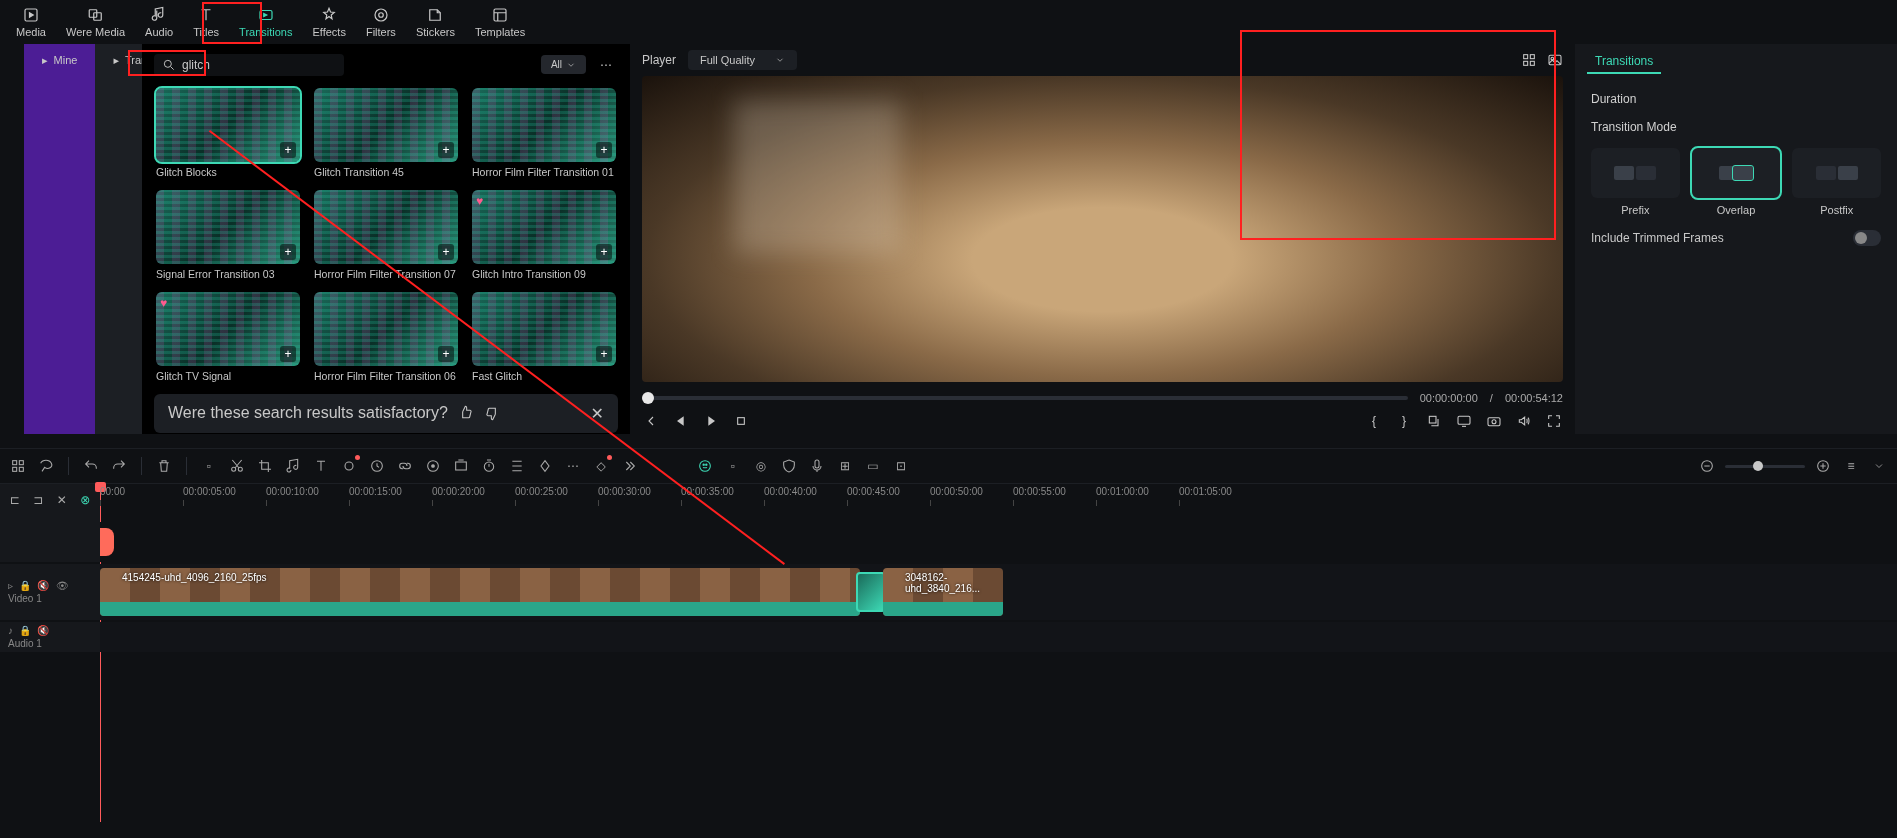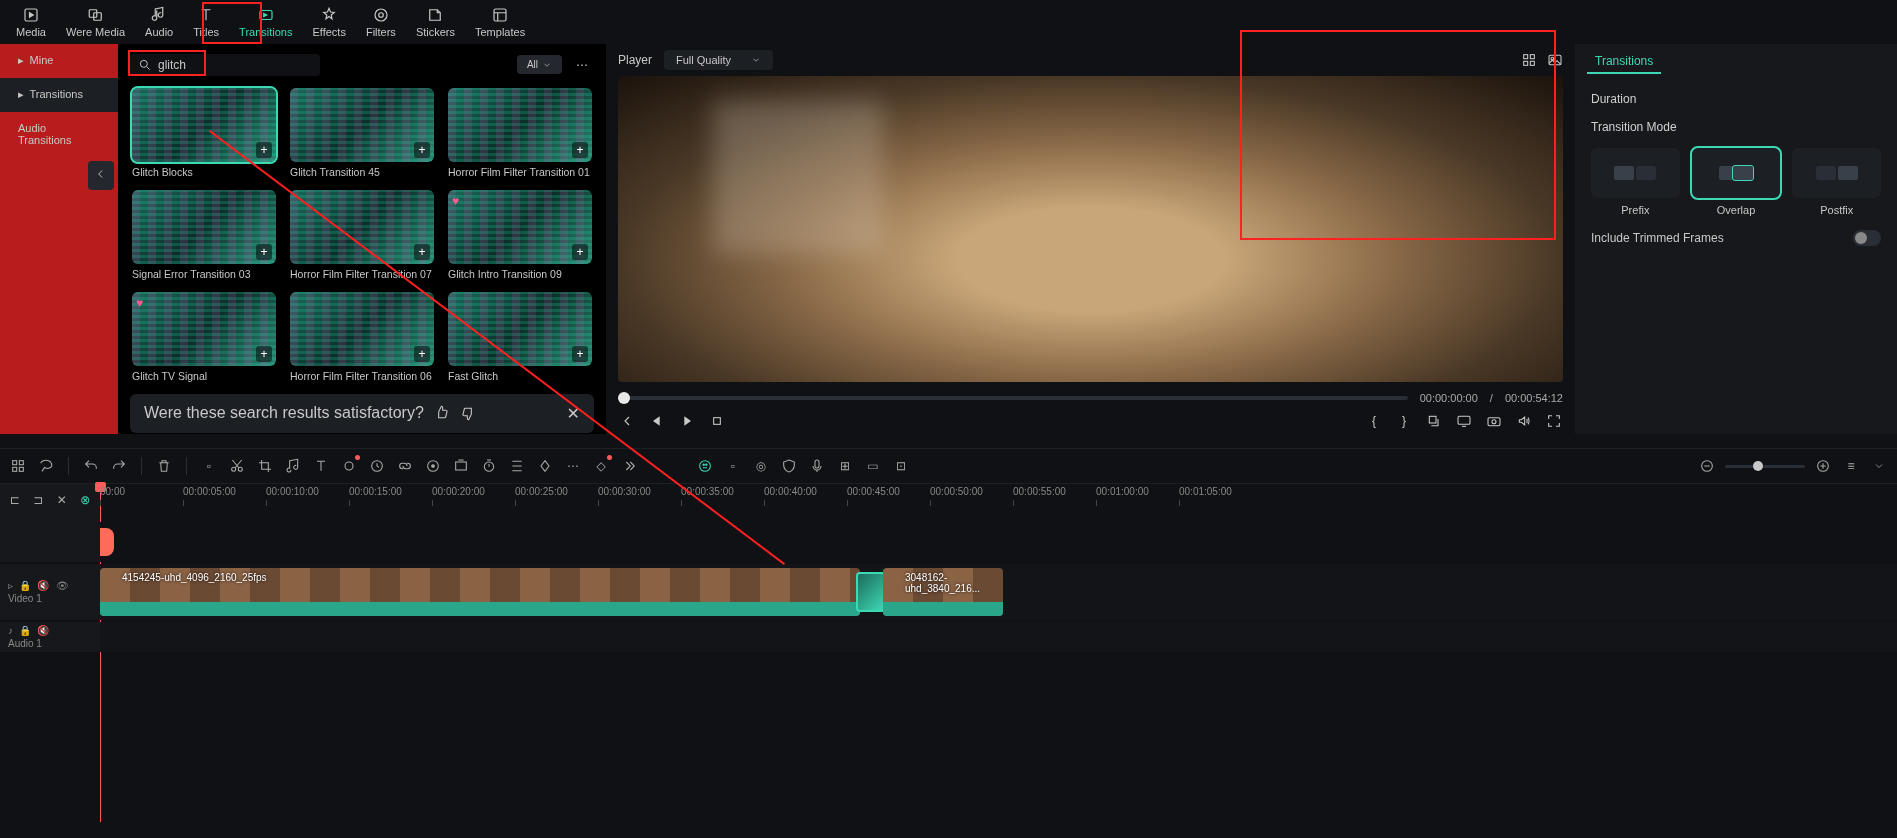--- a/index.html
+++ b/index.html
@@ -35,23 +35,24 @@
 .top-tab.active { color: #3dd9b5; }
 .top-tab svg { width: 18px; height: 18px; }
 
 
 .main-row {
   display: flex;
   height: 390px;
 }
 .left-sidebar {
   width: 118px;
-  background: #b91c1c;
-  display: flex;
-  flex-direction: column;
+  background: #4c1d95;
+  display: flex;
+  flex-direction: row;
+  margin-left: 24px;
 }
 .sidebar-item {
   padding: 10px 18px;
   font-size: 11px;
   cursor: pointer;
   border-bottom: 1px solid transparent;
 }
 .sidebar-item.sel { background: #1c1f24; }
 .collapse-btn {
   margin-top: auto;

